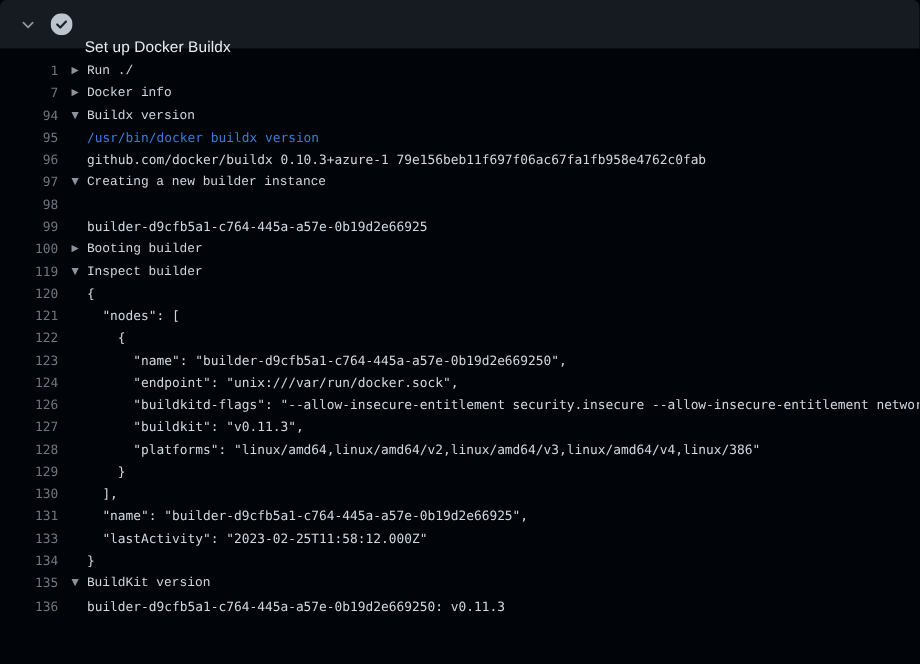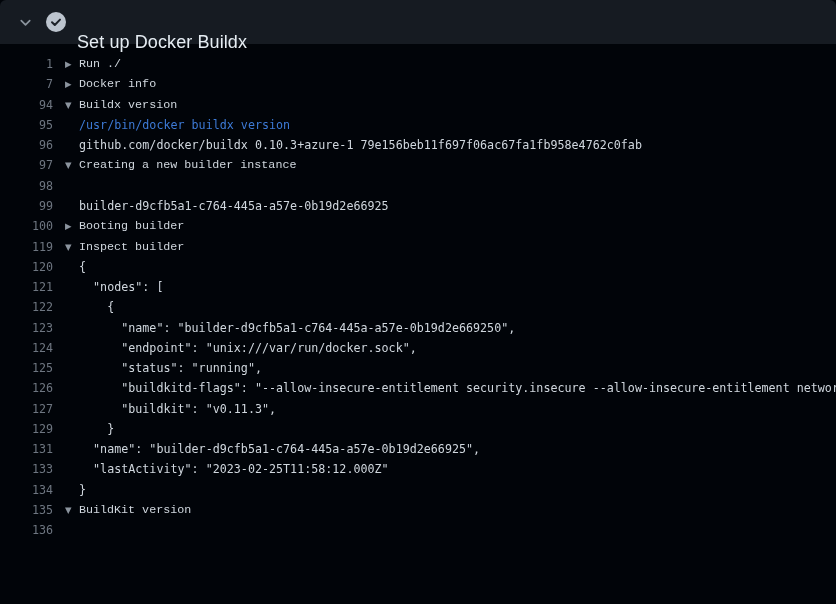--- a/index.html
+++ b/index.html
@@ -29,21 +29,21 @@
     border-radius: 6px 6px 0 0;
     display: flex;
     align-items: center;
     padding-left: 18px;
     cursor: pointer;
   }
   .chevron { display: inline-flex; margin-right: 13px; }
   .status-icon { display: inline-flex; margin-right: 11px; }
   .step-title {
     color: var(--title_color);
-    font-size: 18px;
+    font-size: 14px;
     letter-spacing: .1px;
     margin-top: 40px;
   }
 
   .log-body {
     flex: 1;
     padding-top: 10px;
     overflow: hidden;
     font-family: "DejaVu Sans Mono", "Liberation Mono", monospace;
     font-size: 11.7px;
@@ -184,45 +184,50 @@
     <span class="tri"></span>
     <pre class="txt">      "name": "builder-d9cfb5a1-c764-445a-a57e-0b19d2e669250",</pre>
   </div>
 
   <div class="row">
     <span class="ln">124</span>
     <span class="tri"></span>
     <pre class="txt">      "endpoint": "unix:///var/run/docker.sock",</pre>
   </div>
 
-  <div class="row">
-    <span class="ln">125</span>
-    <span class="tri"></span>
-    <pre class="txt">      "status": "running",</pre>
-  </div>
 
   <div class="row">
     <span class="ln">126</span>
     <span class="tri"></span>
     <pre class="txt">      "buildkitd-flags": "--allow-insecure-entitlement security.insecure --allow-insecure-entitlement network.host",</pre>
   </div>
 
   <div class="row">
     <span class="ln">127</span>
     <span class="tri"></span>
     <pre class="txt">      "buildkit": "v0.11.3",</pre>
   </div>
 
+  <div class="row">
+    <span class="ln">128</span>
+    <span class="tri"></span>
+    <pre class="txt">      "platforms": "linux/amd64,linux/amd64/v2,linux/amd64/v3,linux/amd64/v4,linux/386"</pre>
+  </div>
 
   <div class="row">
     <span class="ln">129</span>
     <span class="tri"></span>
     <pre class="txt">    }</pre>
   </div>
 
+  <div class="row">
+    <span class="ln">130</span>
+    <span class="tri"></span>
+    <pre class="txt">  ],</pre>
+  </div>
 
   <div class="row">
     <span class="ln">131</span>
     <span class="tri"></span>
     <pre class="txt">  "name": "builder-d9cfb5a1-c764-445a-a57e-0b19d2e66925",</pre>
   </div>
 
 
   <div class="row">
     <span class="ln">133</span>
@@ -238,16 +243,17 @@
 
   <div class="row group">
     <span class="ln">135</span>
     <span class="tri">▼</span>
     <pre class="txt">BuildKit version</pre>
   </div>
 
   <div class="row">
     <span class="ln">136</span>
     <span class="tri"></span>
+    <pre class="txt">builder-d9cfb5a1-c764-445a-a57e-0b19d2e669250: v0.11.3</pre>
   </div>
 </div>
 
 </div>
 
 </body></html>

